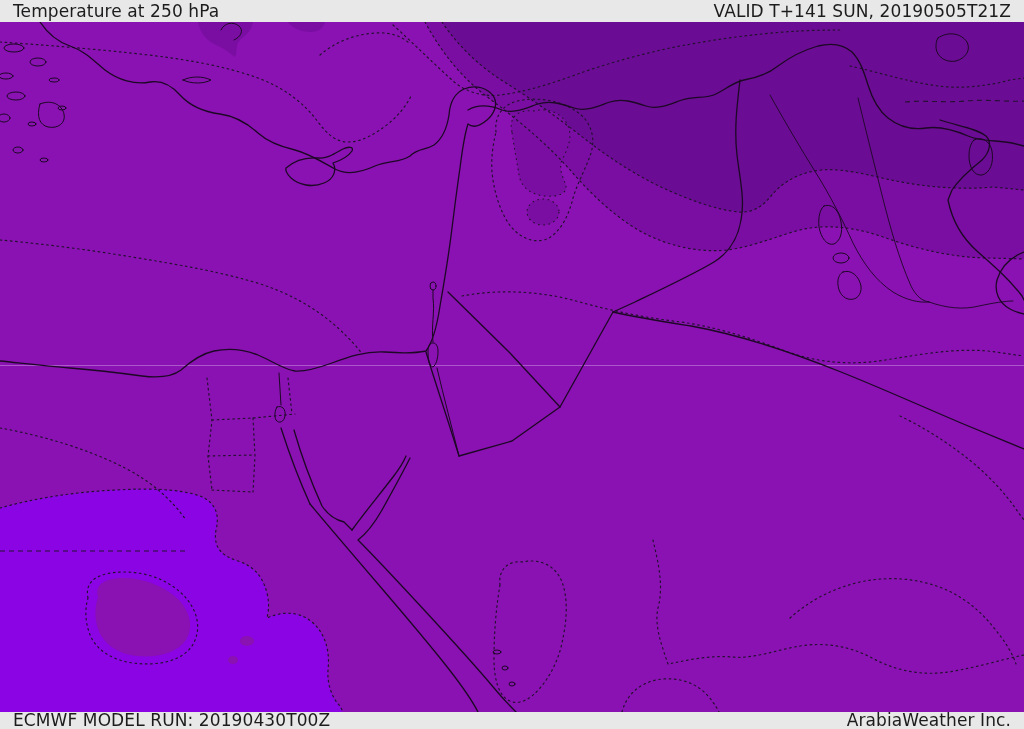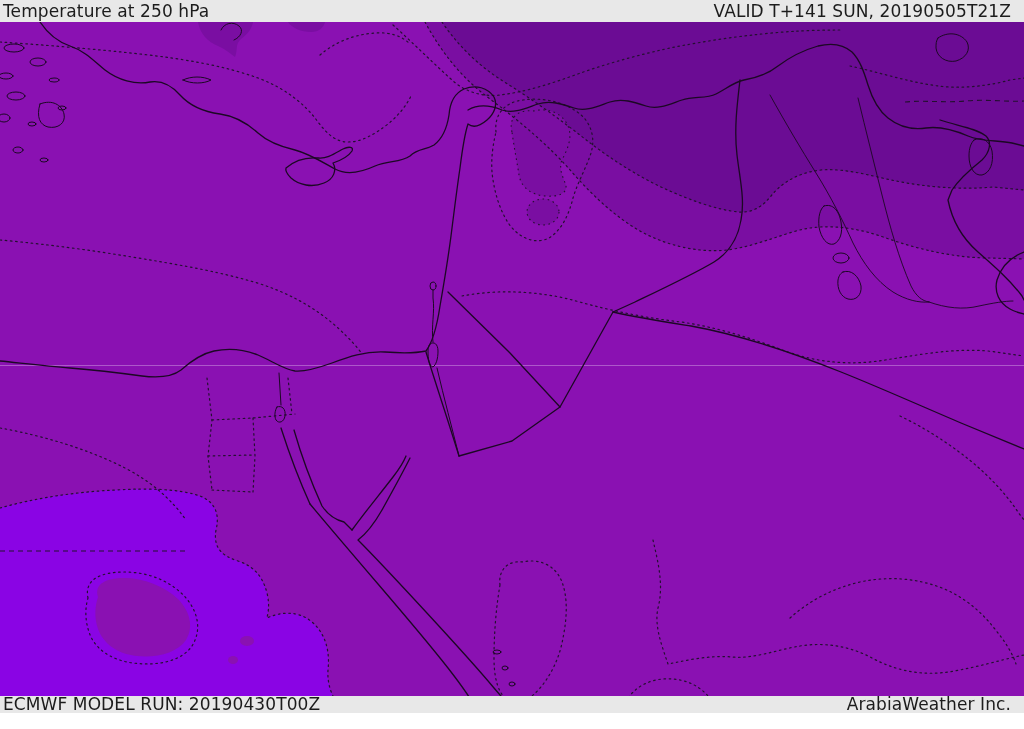--- a/index.html
+++ b/index.html
@@ -1,24 +1,24 @@
 <!DOCTYPE html>
 <html><head>
 <meta charset="utf-8">
 <style>
   html,body{margin:0;padding:0;background:#ffffff;}
   .screen{position:relative;width:1024px;height:729px;overflow:hidden;
           font-family:"DejaVu Sans","Liberation Sans",sans-serif;}
   .bar{position:absolute;left:0;width:1024px;background:#E8E8E8;color:#1C1C1C;
        display:flex;justify-content:space-between;align-items:center;
        font-size:17px;line-height:1;letter-spacing:0.1px;}
-  .bar .left{padding-left:3px;white-space:nowrap;}
+  .bar .left{padding-left:13px;white-space:nowrap;}
   .bar .right{padding-right:13px;white-space:nowrap;}
   .topbar{top:0;height:22px;}
-  .bottombar{top:696px;height:17px;}
+  .bottombar{top:712px;height:17px;}
   .map-wrap{position:absolute;top:22px;left:0;width:1024px;height:690px;}
   svg{display:block;}
   .coast{fill:none;stroke:#1C0824;stroke-width:1.3;stroke-linejoin:round;stroke-linecap:round;}
   .thin{stroke-width:1;}
   .river{fill:none;stroke:#1C0824;stroke-width:0.9;stroke-linejoin:round;stroke-linecap:round;}
   .contour{fill:none;stroke:#241030;stroke-width:1.2;stroke-dasharray:1.6 3.6;stroke-linecap:round;}
   .contour-dash{fill:none;stroke:#241030;stroke-width:1.1;stroke-dasharray:5 4;}
   .blob{stroke:#241030;stroke-width:1.1;stroke-dasharray:1.6 3.6;}
 </style>
 </head>

